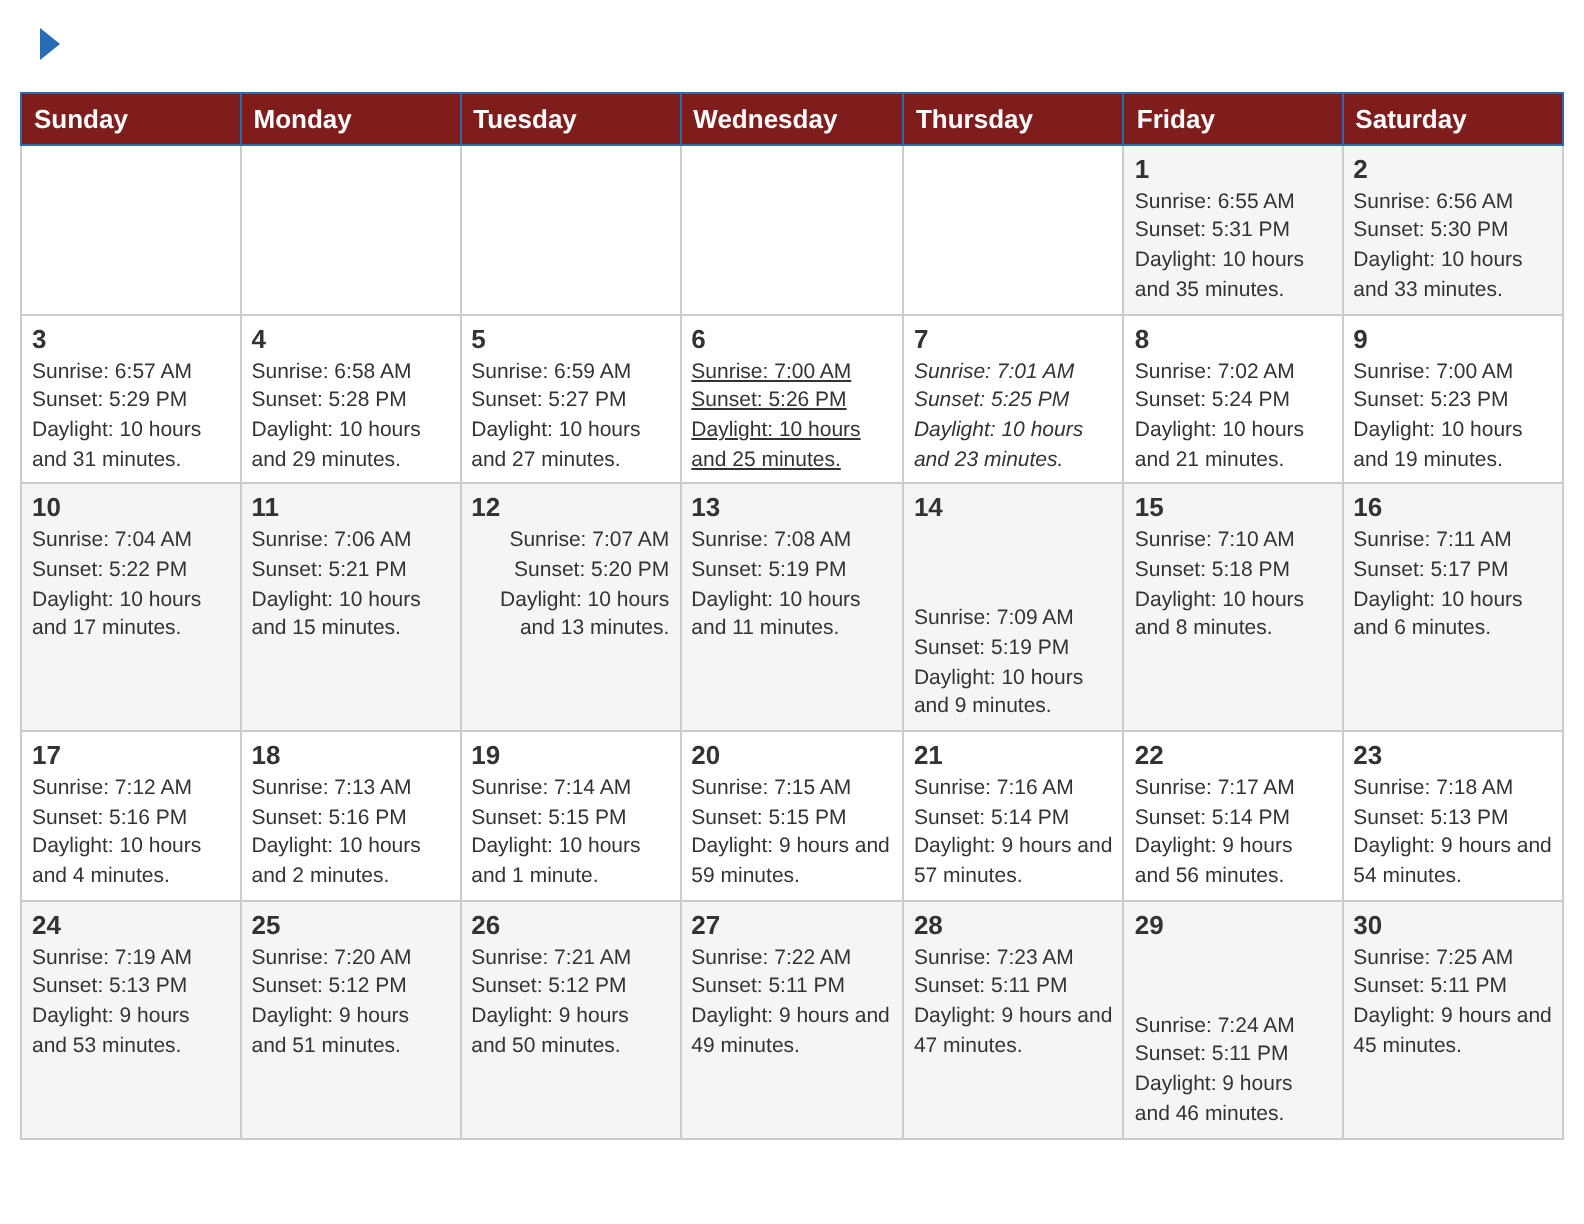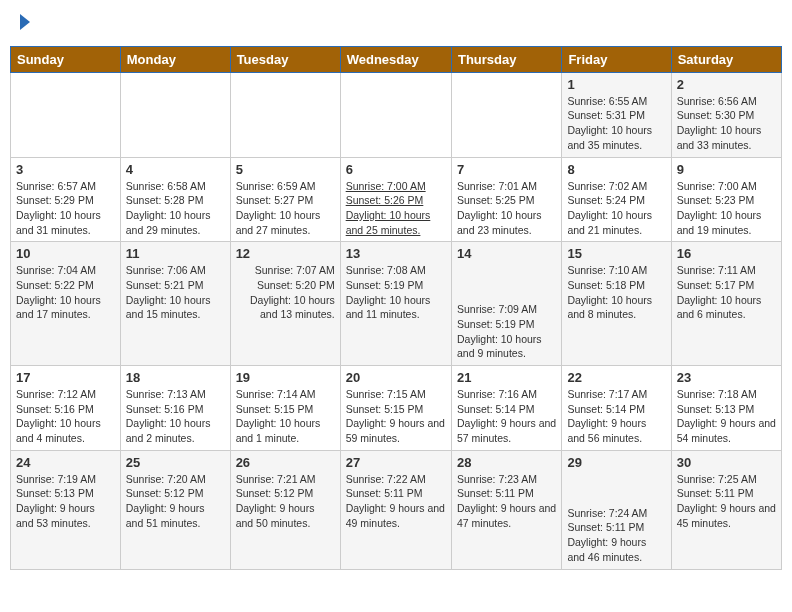--- a/index.html
+++ b/index.html
@@ -50,21 +50,21 @@
       font-size: 16px;
       color: #555;
       font-weight: normal;
     }
     .calendar {
       width: 100%;
       border-collapse: collapse;
       border: 1px solid #ccc;
     }
     .calendar th {
-      background: #a16207;
+      background: #7f1d1d;
       color: #fff;
       text-align: left;
       padding: 5px 6px;
       font-size: 13px;
       font-weight: bold;
       border: 1px solid #2a6bb5;
     }
     .calendar td {
       border: 1px solid #ccc;
       vertical-align: top;
@@ -168,21 +168,21 @@
 Daylight: 10 hours and 27 minutes.</div>
         </td>
         <td>
           <span class="day-num">6</span>
           <div class="day-info" style="white-space: pre-line; text-decoration: underline;">Sunrise: 7:00 AM
 Sunset: 5:26 PM
 Daylight: 10 hours and 25 minutes.</div>
         </td>
         <td>
           <span class="day-num">7</span>
-          <div class="day-info" style="white-space: pre-line;">Sunrise: 7:01 AM
+          <div class="day-info" style="white-space: pre-line; font-style: italic;">Sunrise: 7:01 AM
 Sunset: 5:25 PM
 Daylight: 10 hours and 23 minutes.</div>
         </td>
         <td>
           <span class="day-num">8</span>
           <div class="day-info" style="white-space: pre-line;">Sunrise: 7:02 AM
 Sunset: 5:24 PM
 Daylight: 10 hours and 21 minutes.</div>
         </td>
         <td>

